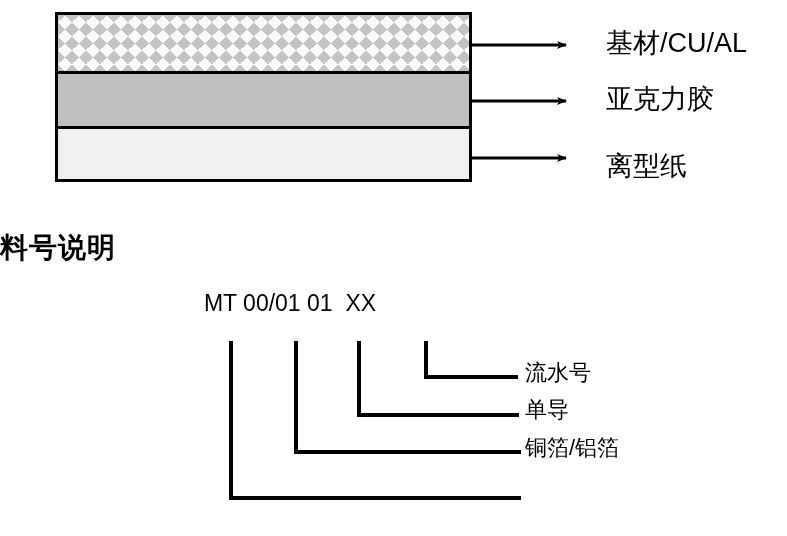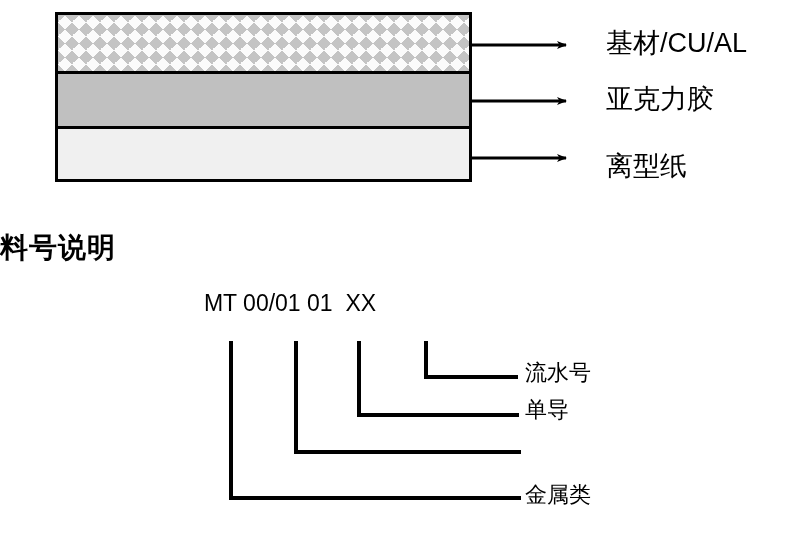--- a/index.html
+++ b/index.html
@@ -163,15 +163,15 @@
   <div class="layer-label" id="label-substrate">基材/CU/AL</div>
   <div class="layer-label" id="label-adhesive">亚克力胶</div>
   <div class="layer-label" id="label-release">离型纸</div>
 
   <div class="pn-title">料号说明</div>
 
   <div class="pn-code">MT 00/01 01  XX</div>
 
   <div class="callout-label" id="callout-0">流水号</div>
   <div class="callout-label" id="callout-1">单导</div>
-  <div class="callout-label" id="callout-3">金属类</div>
+  <div class="callout-label" id="callout-2">铜箔/铝箔</div>
 
 </div>
 
 </body></html>

